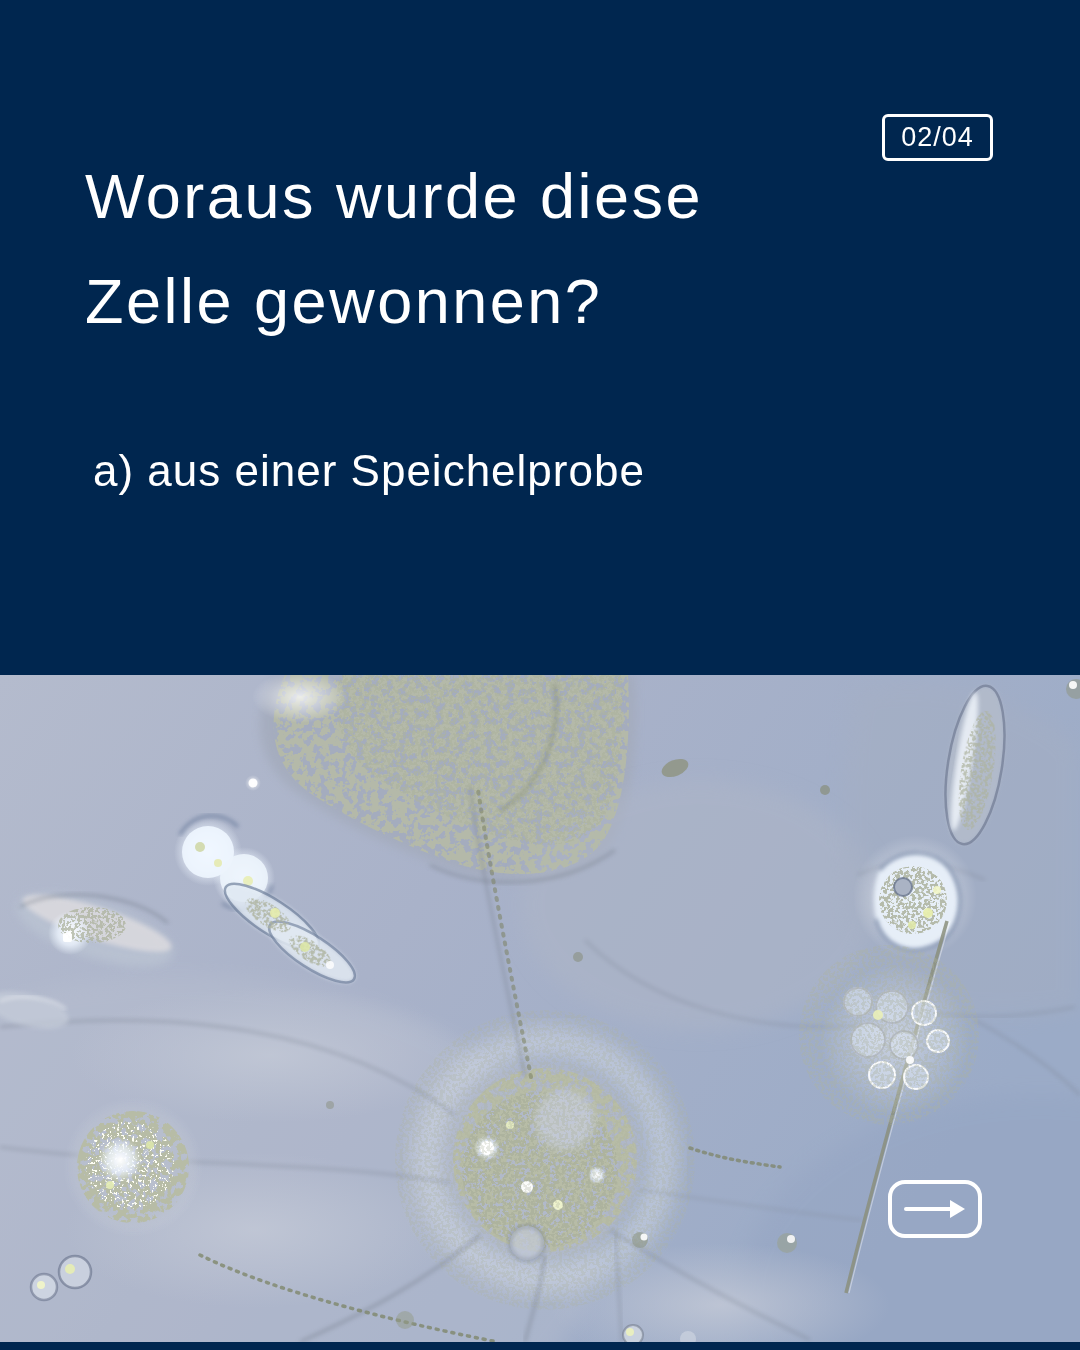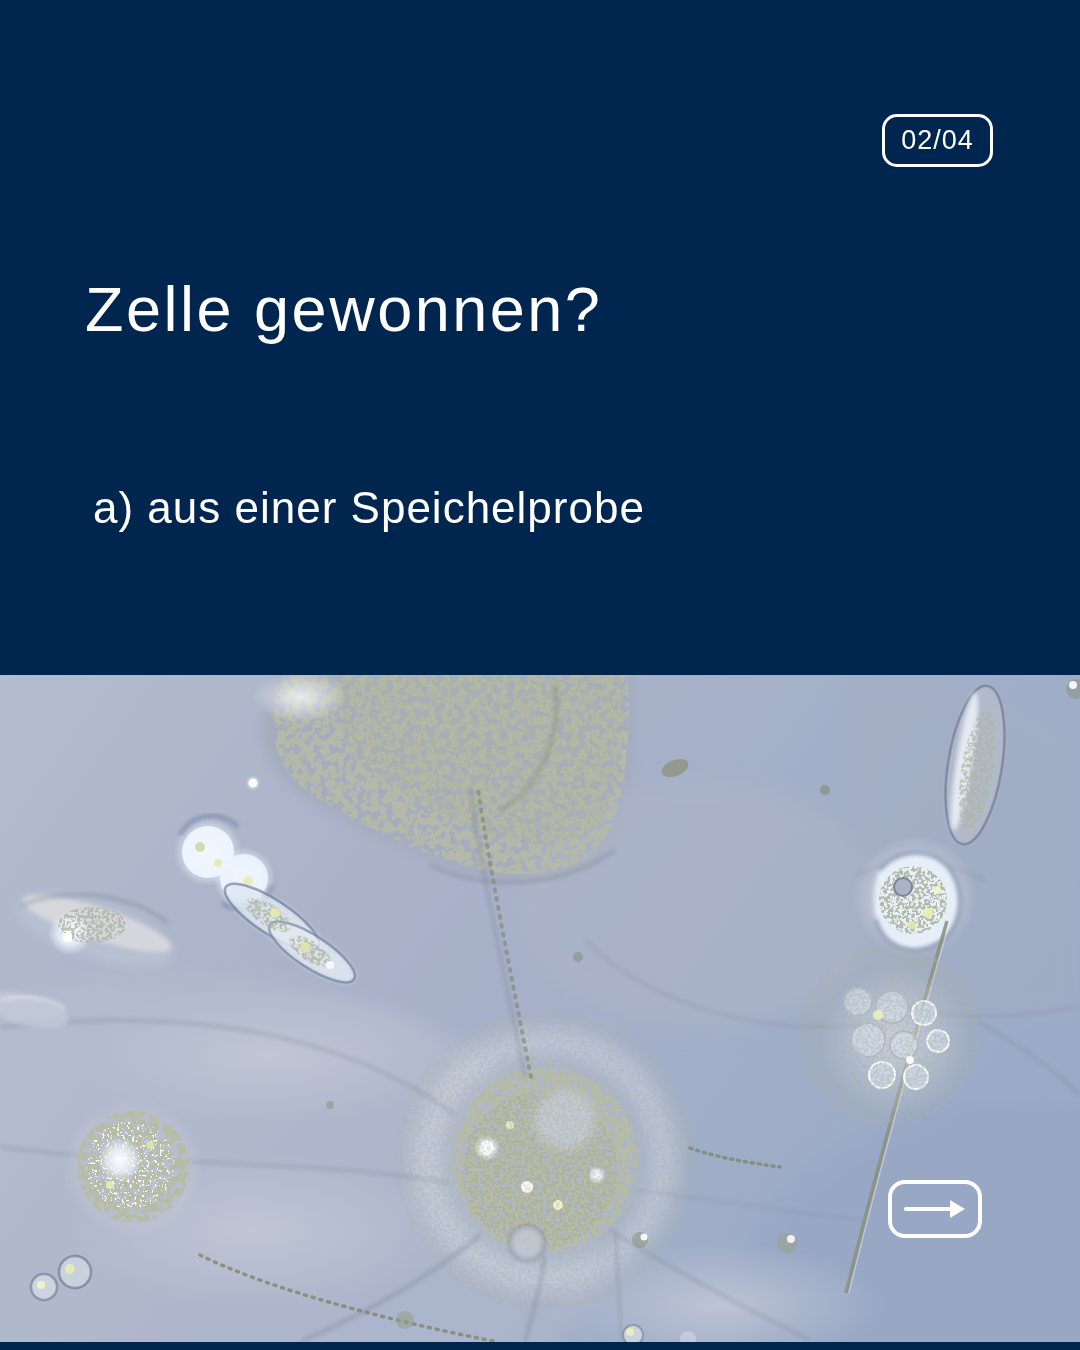--- a/index.html
+++ b/index.html
@@ -3,36 +3,36 @@
 <meta charset="utf-8">
 <style>
   :root { --navy:#00264f; --text:#ffffff; --micrograph_base:#a9b2c8; }
   * { box-sizing:border-box; margin:0; padding:0; }
   body { font-family:"Liberation Sans", sans-serif; background:#333; }
   .canvas{
     position:relative; width:1080px; height:1350px; overflow:hidden;
     background:var(--navy,#00264f); color:var(--text,#fff);
   }
   .badge{
-    position:absolute; left:882px; top:114px; width:111px; height:53px;
-    border:3.5px solid var(--text,#fff); border-radius:15px;
+    position:absolute; left:882px; top:114px; width:111px; height:47px;
+    border:3.5px solid var(--text,#fff); border-radius:6px;
     display:flex; align-items:center; justify-content:center;
   }
   .badge span{ font-size:27px; letter-spacing:1px; }
   .title-line{
     position:absolute; left:85px; white-space:nowrap;
     font-size:63px; font-weight:400; letter-spacing:2.5px; color:var(--text,#fff);
   }
   .title-line.l1{ top:160px; }
-  .title-line.l2{ top:273px; }
+  .title-line.l2{ top:265px; }
   .options{
     position:absolute; left:93px; top:442px;
     font-size:44px; line-height:58px; letter-spacing:1px; color:var(--text,#fff);
   }
-  .option{ white-space:nowrap;margin-top:37px; }
+  .option{ white-space:nowrap; }
   .micrograph{
     position:absolute; left:0; top:675px; width:1080px; height:667px;
     background:linear-gradient(100deg,#b4bbcd 0%,#aab3c9 42%,#9dacc7 100%);
   }
   .micrograph svg{ display:block; width:1080px; height:667px; }
   .next-btn{
     position:absolute; left:888px; top:1180px; width:94px; height:58px;
     background:transparent; border:4.5px solid #fff; border-radius:17px;
     display:flex; align-items:center; justify-content:center; cursor:pointer;
   }
@@ -43,20 +43,21 @@
 </style>
 </head>
 <body>
 
 <div class="canvas">
 
   <div class="badge">
     <span>02/04</span>
   </div>
 
+  <div class="title-line l1">Woraus wurde diese</div>
   <div class="title-line l2">Zelle gewonnen?</div>
 
   <div class="options">
     <div class="option">a) aus einer Speichelprobe</div>
   </div>
 
   <div class="micrograph">
     <svg viewBox="0 0 1080 667" xmlns="http://www.w3.org/2000/svg">
       <defs>
         <linearGradient id="bgGrad" x1="0" y1="0" x2="1" y2="0.45">

